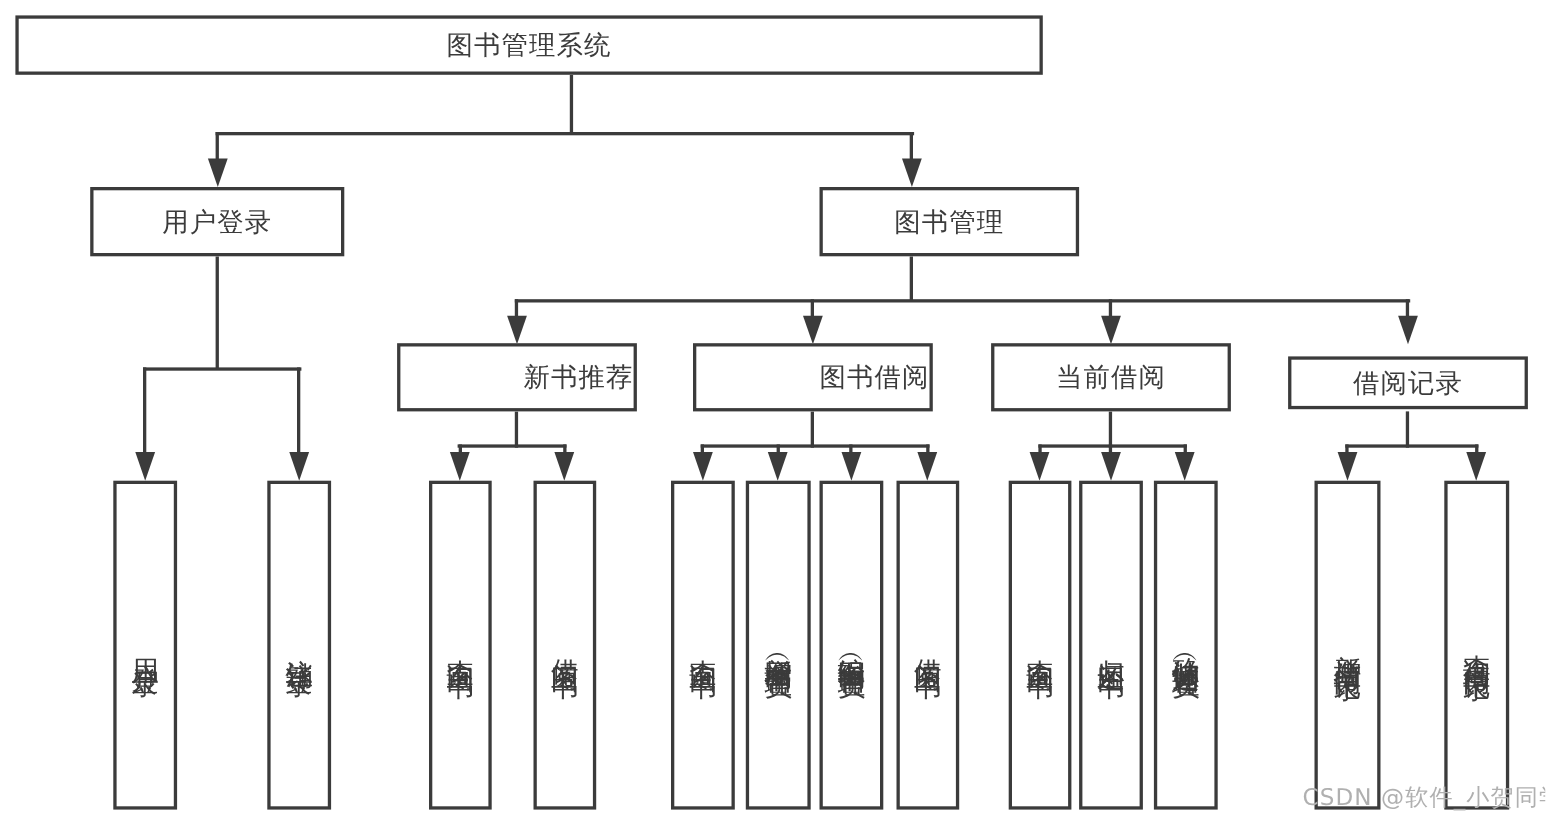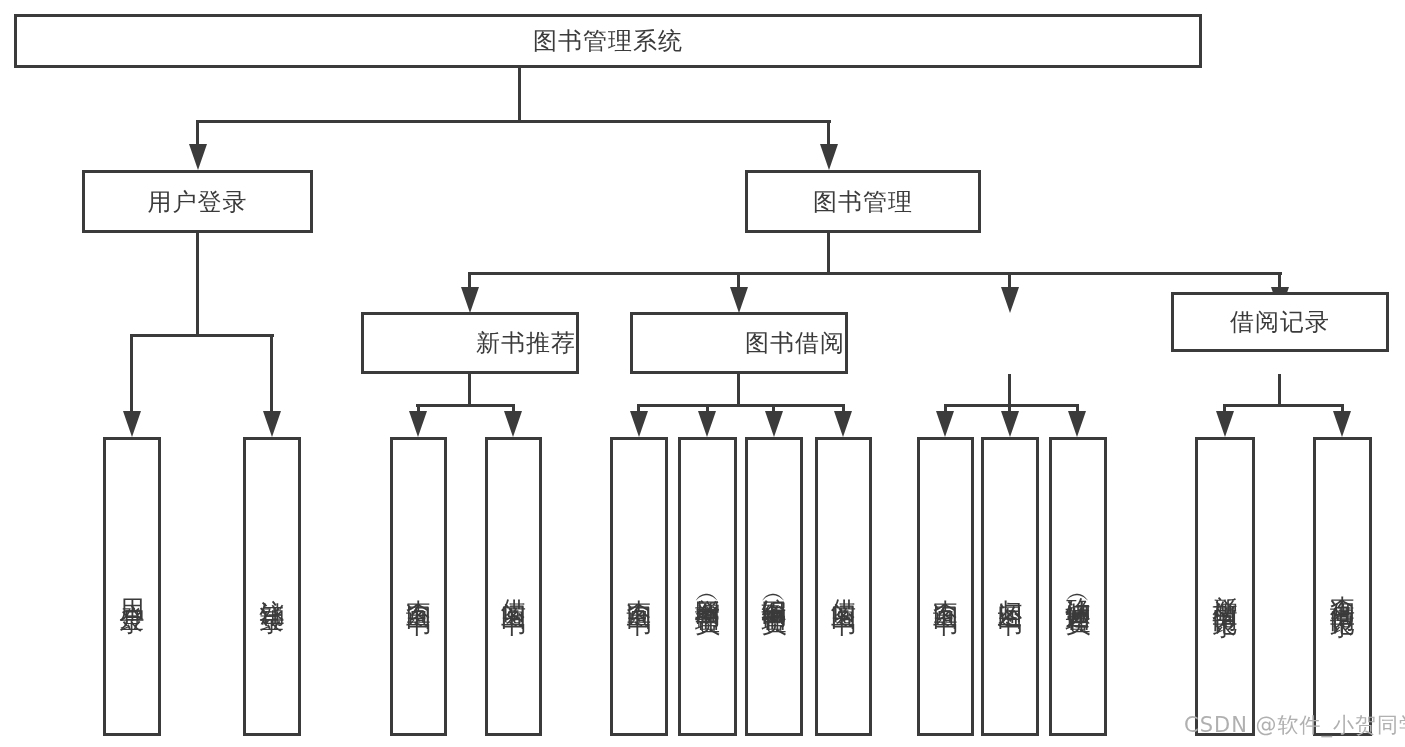--- a/index.html
+++ b/index.html
@@ -70,21 +70,21 @@
     letter-spacing: 1px;
     z-index: 5;
     white-space: nowrap;
   }
 </style>
 </head>
 <body>
 
 <div class="canvas">
 
-  <div class="hnode" style="left:14px; top:14px; width:1188px; height:54px;">
+  <div class="hnode" style="left:14px; top:14px; width:934px; height:54px;">
     <span>图书管理系统</span>
   </div>
 
   <div class="vl" style="left:518px; top:68px; height:54px;"></div>
   <div class="hl" style="left:196px; top:120px; width:635px;"></div>
   <div class="vl" style="left:196px; top:120px; height:26px;"></div>
   <div class="vl" style="left:827px; top:120px; height:26px;"></div>
   <div class="ar" style="left:189px; top:144px;"></div>
   <div class="ar" style="left:820px; top:144px;"></div>
 
@@ -112,21 +112,24 @@
   <div class="ar" style="left:730px; top:287px;"></div>
   <div class="ar" style="left:1001px; top:287px;"></div>
   <div class="ar" style="left:1271px; top:287px;"></div>
 
   <div class="hnode" style="left:361px; top:312px; width:218px; height:62px;justify-content:flex-end;">
     <span>新书推荐</span>
   </div>
   <div class="hnode" style="left:630px; top:312px; width:218px; height:62px;justify-content:flex-end;">
     <span>图书借阅</span>
   </div>
-  <div class="hnode" style="left:1171px; top:292px; width:218px; height:60px;">
+  <div class="hnode" style="left:901px; top:312px; width:218px; height:62px;">
+    <span>当前借阅</span>
+  </div>
+  <div class="hnode" style="left:1171px; top:324px; width:218px; height:48px;">
     <span>借阅记录</span>
   </div>
 
   <div class="vl" style="left:468px; top:374px; height:33px;"></div>
   <div class="hl" style="left:416px; top:404px; width:99px;"></div>
   <div class="vl" style="left:417px; top:404px; height:9px;"></div>
   <div class="vl" style="left:512px; top:404px; height:9px;"></div>
   <div class="ar" style="left:409px; top:411px;"></div>
   <div class="ar" style="left:504px; top:411px;"></div>
 

